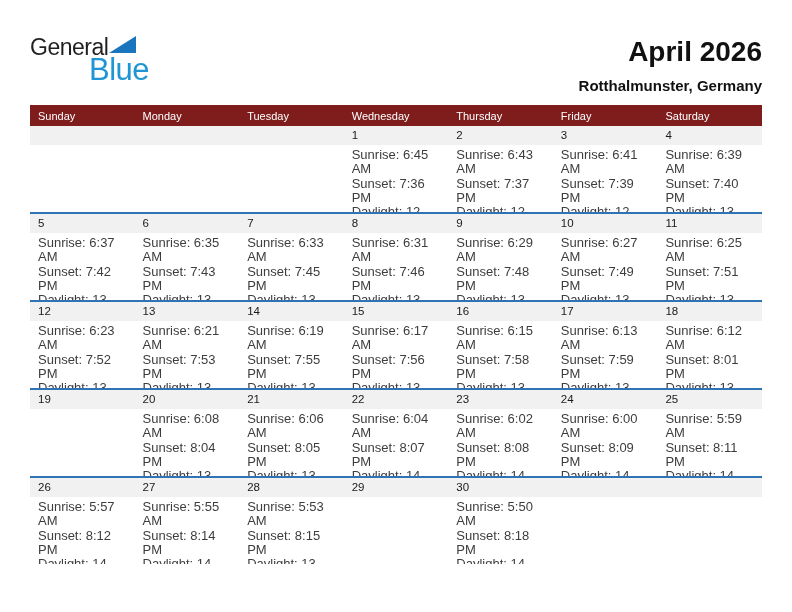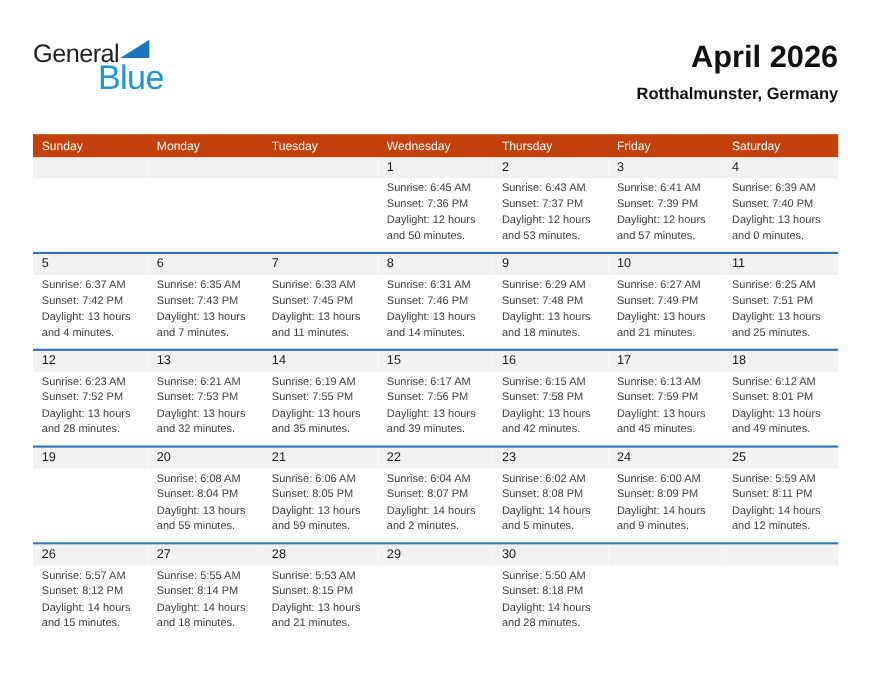--- a/index.html
+++ b/index.html
@@ -10,21 +10,21 @@
     height: 612px;
     background: #ffffff;
     font-family: "Liberation Sans", sans-serif;
     overflow: hidden;
   }
   .top-bar {
     display: flex;
     justify-content: space-between;
     align-items: flex-start;
     padding: 36px 30px 0 30px;
-    height: 122px;
+    height: 105px;
   }
   
   .logo { line-height: 1; }
   .logo-line1 { display: flex; align-items: flex-end; }
   .logo-general {
     font-size: 23px;
     color: #1f1f1f;
     letter-spacing: -0.5px;
   }
   .logo-triangle { margin-left: 1px; margin-bottom: 3px; display: inline-block; }
@@ -48,21 +48,21 @@
     color: #111111;
     font-weight: 700;
     margin-top: 9px;
     margin-left: 24px;
   }
   
   .calendar { margin: 0 30px; }
   .dow-row {
     display: grid;
     grid-template-columns: repeat(7, 1fr);
-    background: #c2410c;
+    background: #7f1d1d;
     height: 21px;
     align-items: center;
   }
   .dow-cell {
     color: #ffffff;
     font-size: 11px;
     padding-left: 8px;
     white-space: nowrap;
     overflow: hidden;
   }
@@ -76,21 +76,21 @@
   .date-num {
     height: 19px;
     line-height: 19px;
     background: #f1f1f1;
     font-size: 11.5px;
     color: #1a1a1a;
     padding-left: 8px;
   }
   .cell-info {
     padding: 3px 6px 0 8px;
-    font-size: 10px;
+    font-size: 13px;
     line-height: 14.3px;
     color: #3d3d3d;
   }
 </style>
 </head>
 <body>
 
 <div class="page">
 
   <div class="top-bar">

